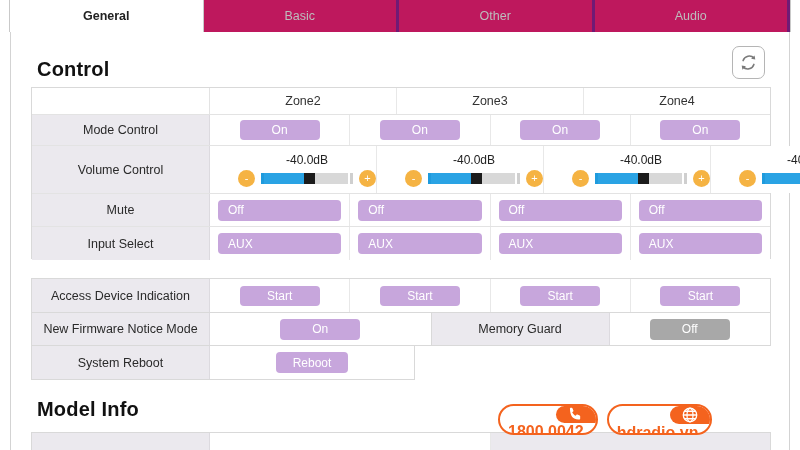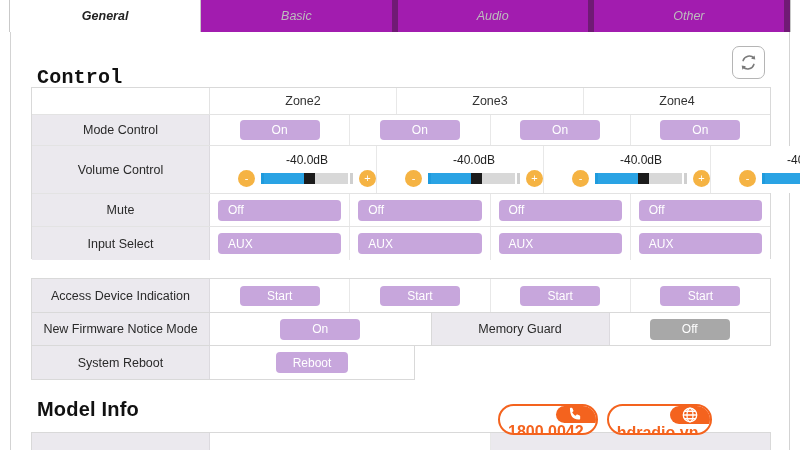--- a/index.html
+++ b/index.html
@@ -5,39 +5,39 @@
   html,body{margin:0;padding:0;}
   body{
     width:800px;height:450px;overflow:hidden;
     background:#ffffff;
     font-family:"Liberation Sans","DejaVu Sans",sans-serif;
     -webkit-font-smoothing:antialiased;
   }
   .screen{position:relative;width:800px;height:450px;background:#fff;box-sizing:border-box;}
 
   
-  .tabbar{position:absolute;left:0;top:0;width:800px;height:32px;display:flex;background:#fff;font-style:italic;}
+  .tabbar{position:absolute;left:0;top:0;width:800px;height:32px;display:flex;background:#fff;}
   .tabbar .edge{width:10px;height:32px;background:#fff;border-right:1px solid #c9c9c9;box-sizing:border-box;}
   .tab{
     flex:1 1 0;height:32px;display:flex;align-items:center;justify-content:center;
     font-size:12.5px;box-sizing:border-box;
-    background:#a21caf;color:#bdbdbd;border-right:6px solid #701a75;
+    background:#be185d;color:#bdbdbd;border-right:3px solid #701a75;
   }
   .tab.active{background:#ffffff;color:#222;font-weight:600;border-right:1px solid #c9c9c9;}
   .tabbar .edge-r{width:10px;height:32px;background:#fff;border-left:1px solid #c9c9c9;box-sizing:border-box;}
 
   
   .page{position:absolute;left:0;top:32px;width:800px;height:418px;box-sizing:border-box;background:#fff;}
   .page-inner{position:absolute;left:10px;top:0;right:10px;bottom:0;
     border-left:1px solid #d3d3d3;border-right:1px solid #d3d3d3;background:#fff;box-sizing:border-box;}
 
   .section-title{
     position:absolute;font-size:20px;font-weight:700;color:#111;letter-spacing:.2px;
   }
-  #ctl-title{left:26px;top:34px;font-family:Liberation Mono, monospace;}
+  #ctl-title{left:26px;top:26px;}
   #model-title{left:26px;top:366px;}
 
   
   .refresh-btn{
     position:absolute;right:24px;top:14px;width:33px;height:33px;border-radius:7px;
     border:1px solid #b5b5b5;background:#fff;box-sizing:border-box;
     display:flex;align-items:center;justify-content:center;cursor:pointer;
   }
   .refresh-btn svg{display:block;}
 
@@ -110,24 +110,24 @@
 
   <div class="tabbar">
     <div class="edge"></div>
     <div class="tab active">
         <span>General</span>
       </div>
     <div class="tab">
         <span>Basic</span>
       </div>
     <div class="tab">
+        <span>Other</span>
+      </div>
+    <div class="tab">
         <span>Audio</span>
-      </div>
-    <div class="tab">
-        <span>Other</span>
       </div>
     <div class="edge-r"></div>
   </div>
 
   <div class="page">
     <div class="page-inner">
 
       <div class="section-title" id="ctl-title">Control</div>
 
       <div class="refresh-btn">

